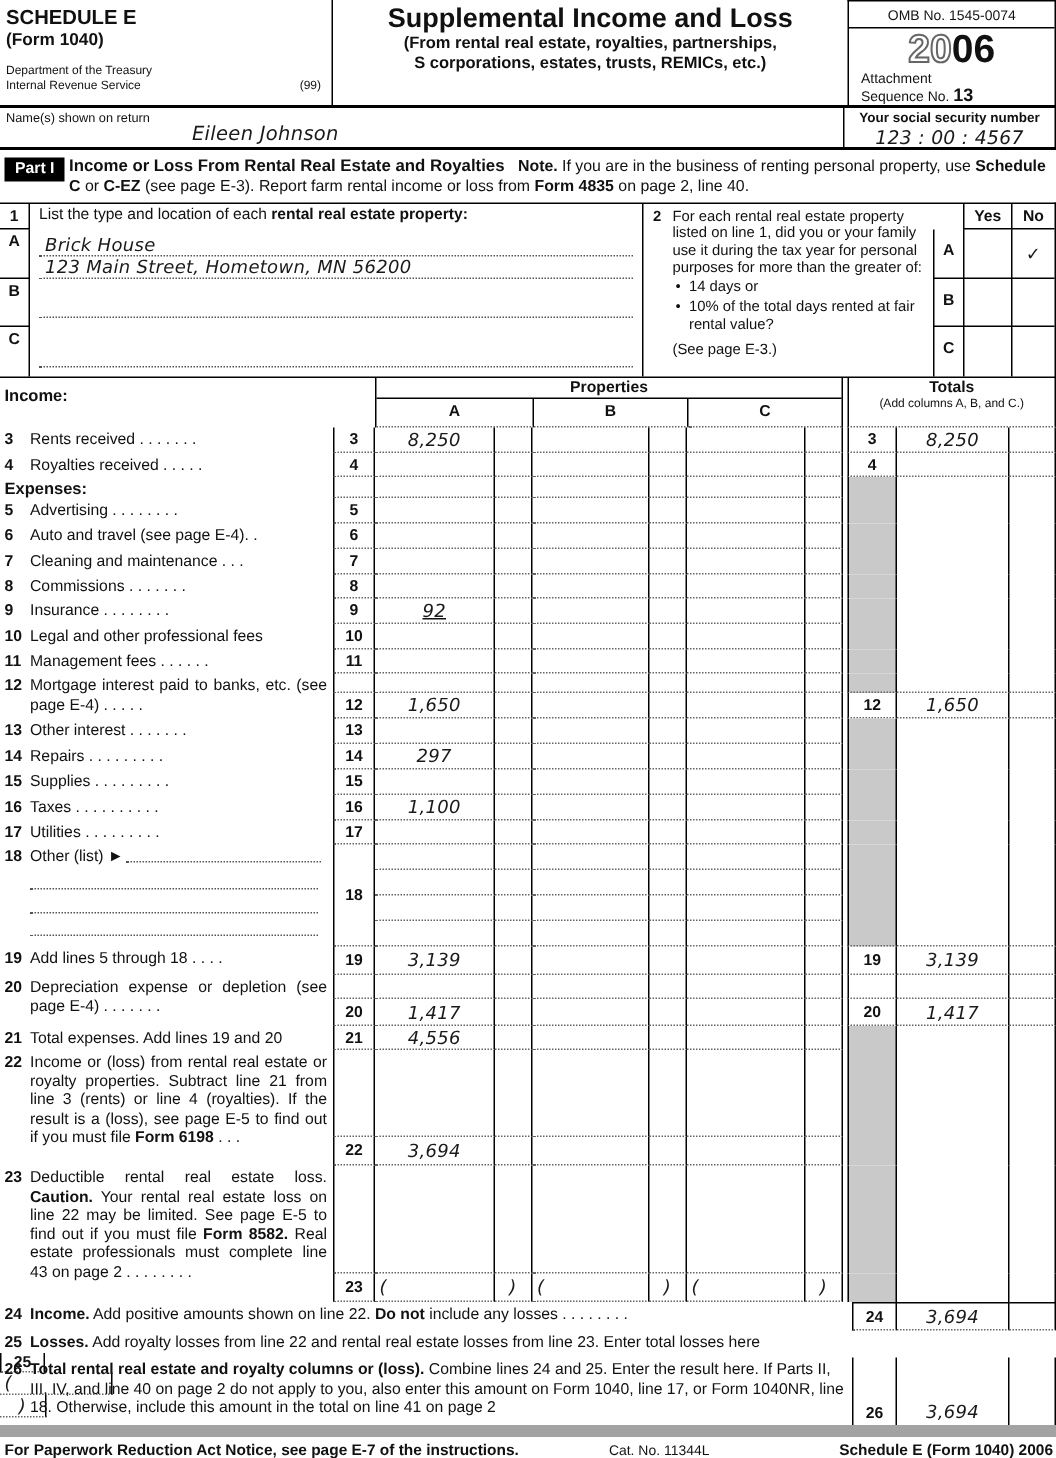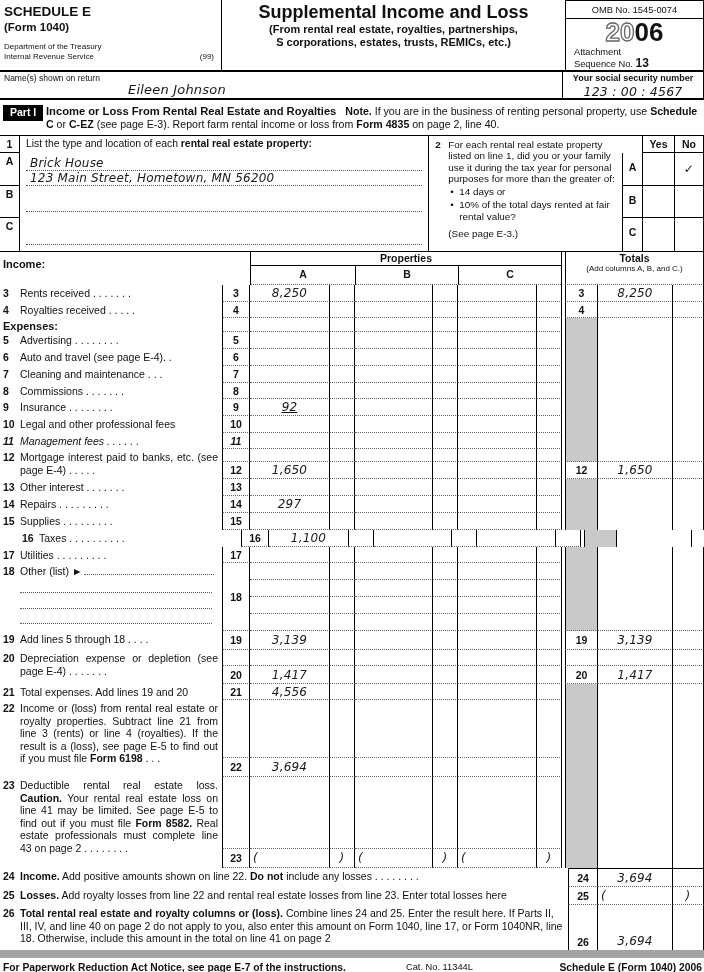--- a/index.html
+++ b/index.html
@@ -433,21 +433,21 @@
           <div class="cell vr hb" style="width: 25px;"></div>
           <div class="cell vr hb" style="width: 79px;"></div>
           <div class="cell vr hb" style="width: 25px;"></div>
           <div class="cell " style="width: 3px;"></div>
           <div class="cell num vl vr gray" style="width: 33px;"></div>
           <div class="cell vr" style="width: 75px;"></div>
           <div class="cell vr" style="width: 31px;"></div>
         </div>
       </div>
     </div>
-    <div class="grow" style="height: 16px; font-style: italic;">
+    <div class="grow" style="height: 16px;">
       <div class="cell lab" style="width: 222px;">
         <div class="lnum">11</div>
         <div class="labtxt"><span>Management fees .  .  .  .  .  .</span></div>
       </div>
       <div class="nest">
         <div class="srow" style="height: 16px;">
           <div class="cell num vl vr hb" style="width: 28px;">11</div>
           <div class="cell vr hb" style="width: 80px;"></div>
           <div class="cell vr hb" style="width: 25px;"></div>
           <div class="cell vr hb" style="width: 78px;"></div>
@@ -557,21 +557,21 @@
           <div class="cell vr hb" style="width: 25px;"></div>
           <div class="cell vr hb" style="width: 79px;"></div>
           <div class="cell vr hb" style="width: 25px;"></div>
           <div class="cell " style="width: 3px;"></div>
           <div class="cell num vl vr gray" style="width: 33px;"></div>
           <div class="cell vr" style="width: 75px;"></div>
           <div class="cell vr" style="width: 31px;"></div>
         </div>
       </div>
     </div>
-    <div class="grow" style="height: 17px; margin-left: 19px;">
+    <div class="grow" style="height: 17px;">
       <div class="cell lab" style="width: 222px;">
         <div class="lnum">16</div>
         <div class="labtxt"><span>Taxes .  .  .  .  .  .  .  .  .  .</span></div>
       </div>
       <div class="nest">
         <div class="srow" style="height: 17px;">
           <div class="cell num vl vr hb" style="width: 28px;">16</div>
           <div class="cell vr hb" style="width: 80px;">
             <span class="hw">1,100</span>
           </div>
@@ -779,21 +779,21 @@
           <div class="cell " style="width: 3px;"></div>
           <div class="cell num vl vr gray" style="width: 33px;"></div>
           <div class="cell vr" style="width: 75px;"></div>
           <div class="cell vr" style="width: 31px;"></div>
         </div>
       </div>
     </div>
     <div class="grow" style="height: 91px;">
       <div class="cell lab" style="width: 222px;">
         <div class="lnum">23</div>
-        <div class="labtxt jst"><span>Deductible rental real estate loss. </span><span style="font-weight: bold;">Caution.</span><span> Your rental real estate loss on line 41 may be limited. See page E-5 to find out if you must file </span><span style="font-weight: bold;">Form 8582.</span><span> Real estate professionals must complete line 43 on page 2  .  .  .  .  .  .  .  .</span></div>
+        <div class="labtxt jst"><span>Deductible rental real estate loss. </span><span style="font-weight: bold;">Caution.</span><span> Your rental real estate loss on line 22 may be limited. See page E-5 to find out if you must file </span><span style="font-weight: bold;">Form 8582.</span><span> Real estate professionals must complete line 43 on page 2  .  .  .  .  .  .  .  .</span></div>
       </div>
       <div class="nest">
         <div class="srow" style="height: 72px;">
           <div class="cell num vl vr hb" style="width: 28px;"></div>
           <div class="cell vr hb" style="width: 80px;"></div>
           <div class="cell vr hb" style="width: 25px;"></div>
           <div class="cell vr hb" style="width: 78px;"></div>
           <div class="cell vr hb" style="width: 25px;"></div>
           <div class="cell vr hb" style="width: 79px;"></div>
           <div class="cell vr hb" style="width: 25px;"></div>
@@ -835,21 +835,21 @@
       <div class="cell lab blab" style="width: 568px;">
         <div class="lnum">24</div>
         <div class="labtxt"><span style="font-weight: bold;">Income.</span><span> Add positive amounts shown on line 22. </span><span style="font-weight: bold;">Do not</span><span> include any losses  .  .  .  .  .  .  .  .</span></div>
       </div>
       <div class="cell num vl vr topb hb" style="width: 30px;">24</div>
       <div class="cell vr topb hb" style="width: 75px;">
         <span class="hw">3,694</span>
       </div>
       <div class="cell vr topb hb" style="width: 31px;"></div>
     </div>
-    <div class="grow" style="height: 18px;">
+    <div class="grow" style="height: 18px; flex-direction: column;">
       <div class="cell lab blab" style="width: 568px;">
         <div class="lnum">25</div>
         <div class="labtxt"><span style="font-weight: bold;">Losses.</span><span> Add royalty losses from line 22 and rental real estate losses from line 23. Enter total losses here</span></div>
       </div>
       <div class="cell num vl vr hb" style="width: 30px;">25</div>
       <div class="cell vr hb paren-open" style="width: 75px;">
         <span class="hw">(</span>
       </div>
       <div class="cell vr hb" style="width: 31px;">
         <span class="hw">)</span>

